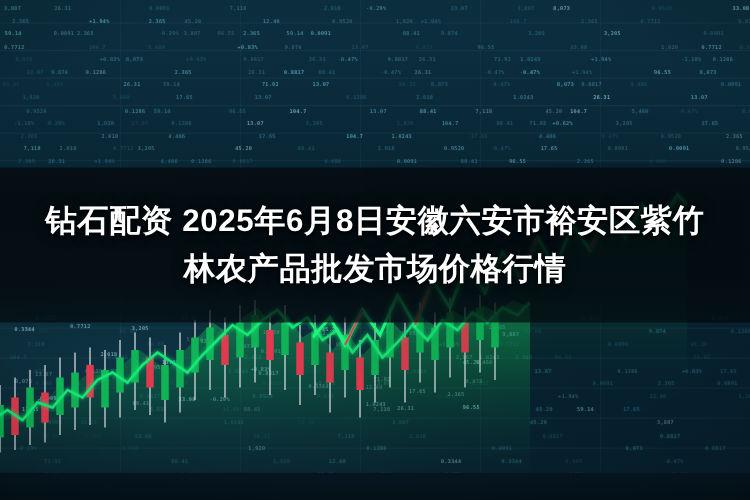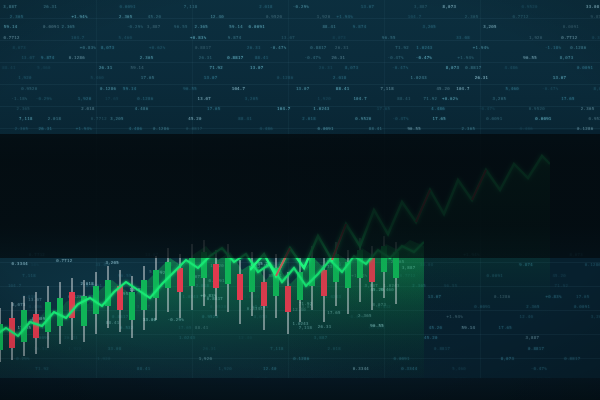--- a/index.html
+++ b/index.html
@@ -630,15 +630,17 @@
     </g>
   </svg>
 
   <div class="bg-botband"></div>
 
   <div class="vign"></div>
 
   <div class="title-band"></div>
 
   <div class="title-wrap">
+    <div class="tline">钻石配资 2025年6月8日安徽六安市裕安区紫竹</div>
+    <div class="tline">林农产品批发市场价格行情</div>
   </div>
 
 </div>
 
 </body></html>

